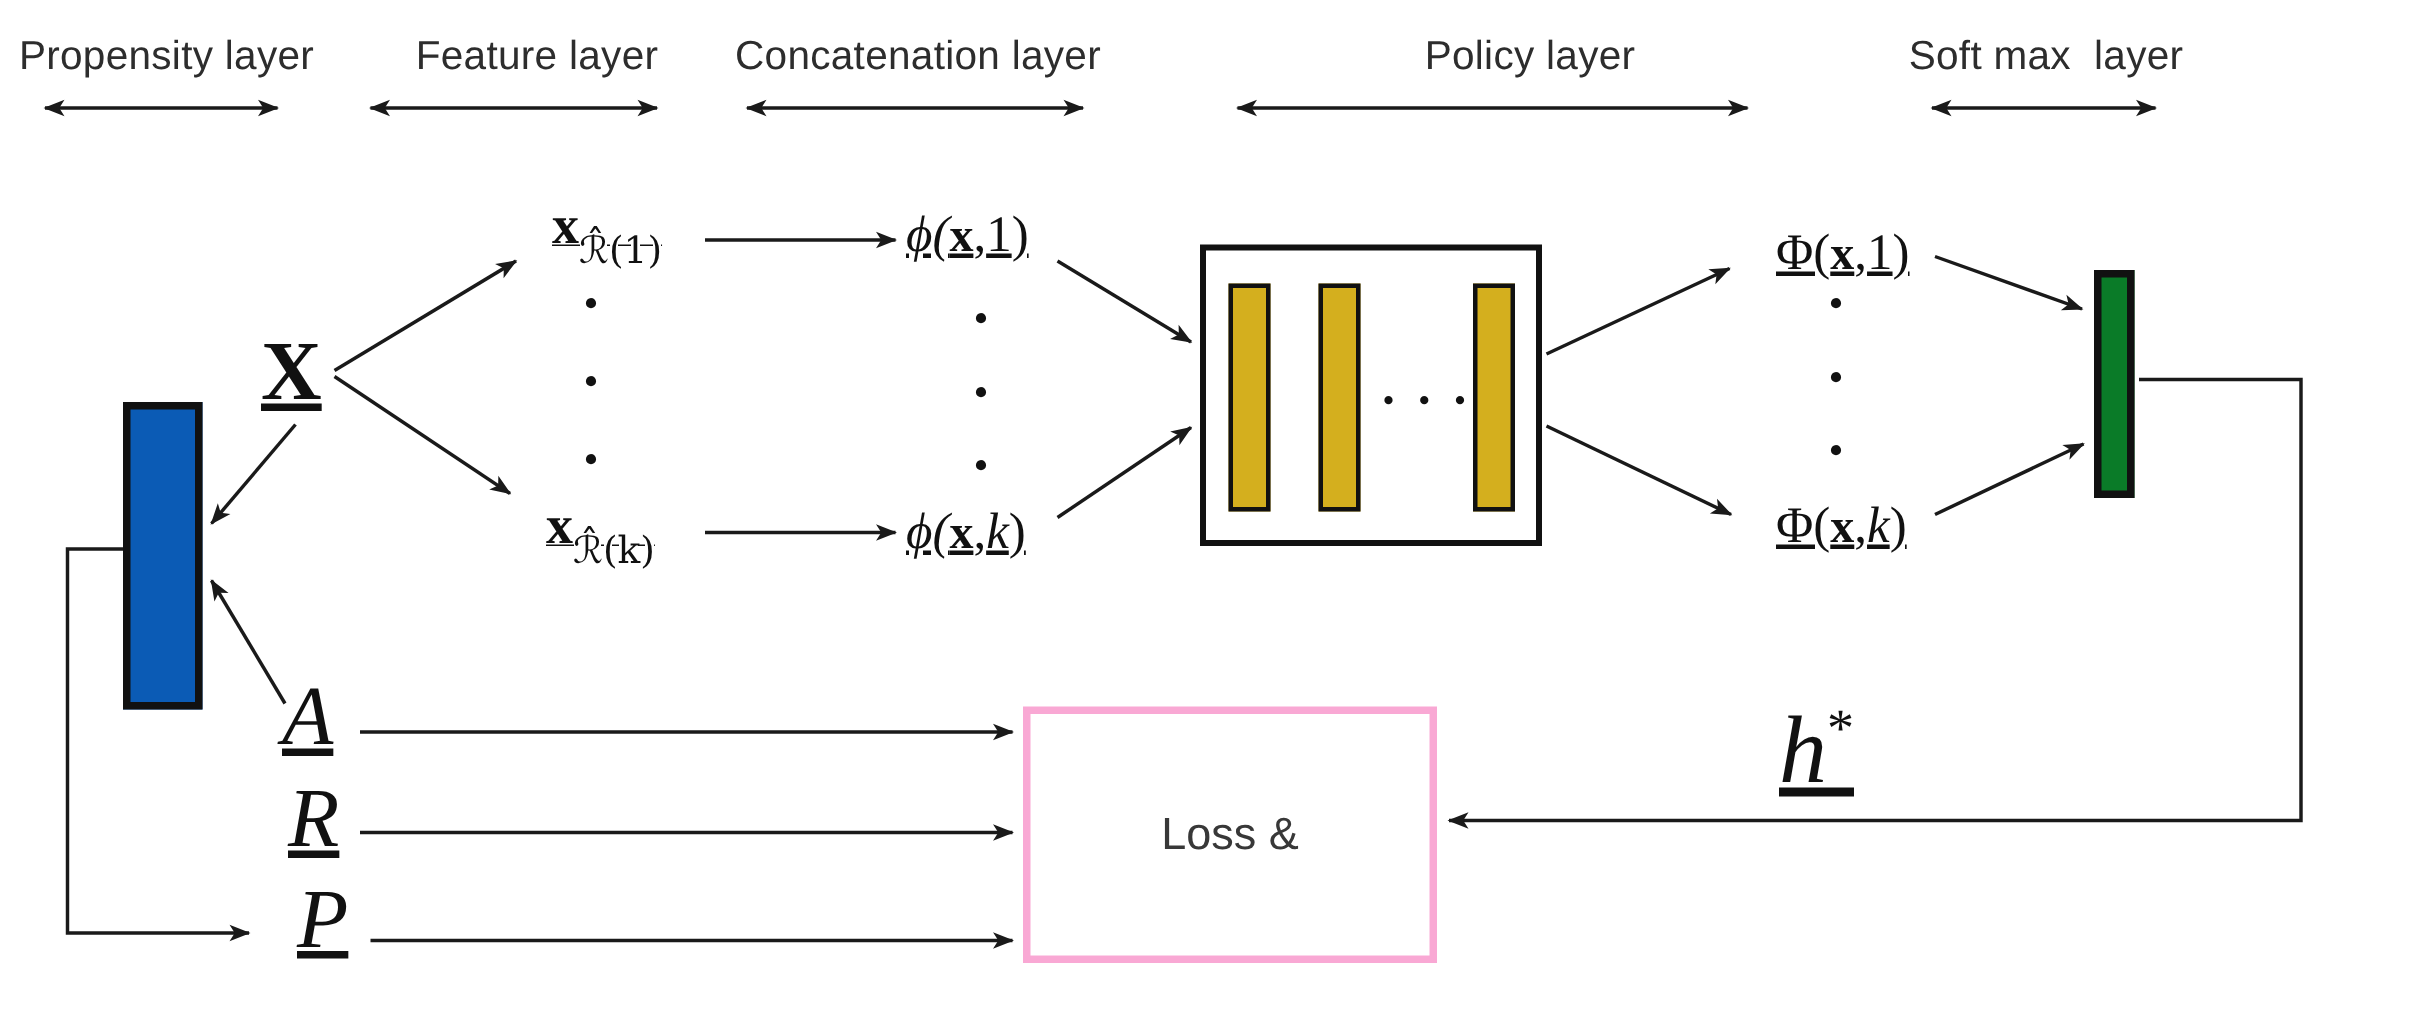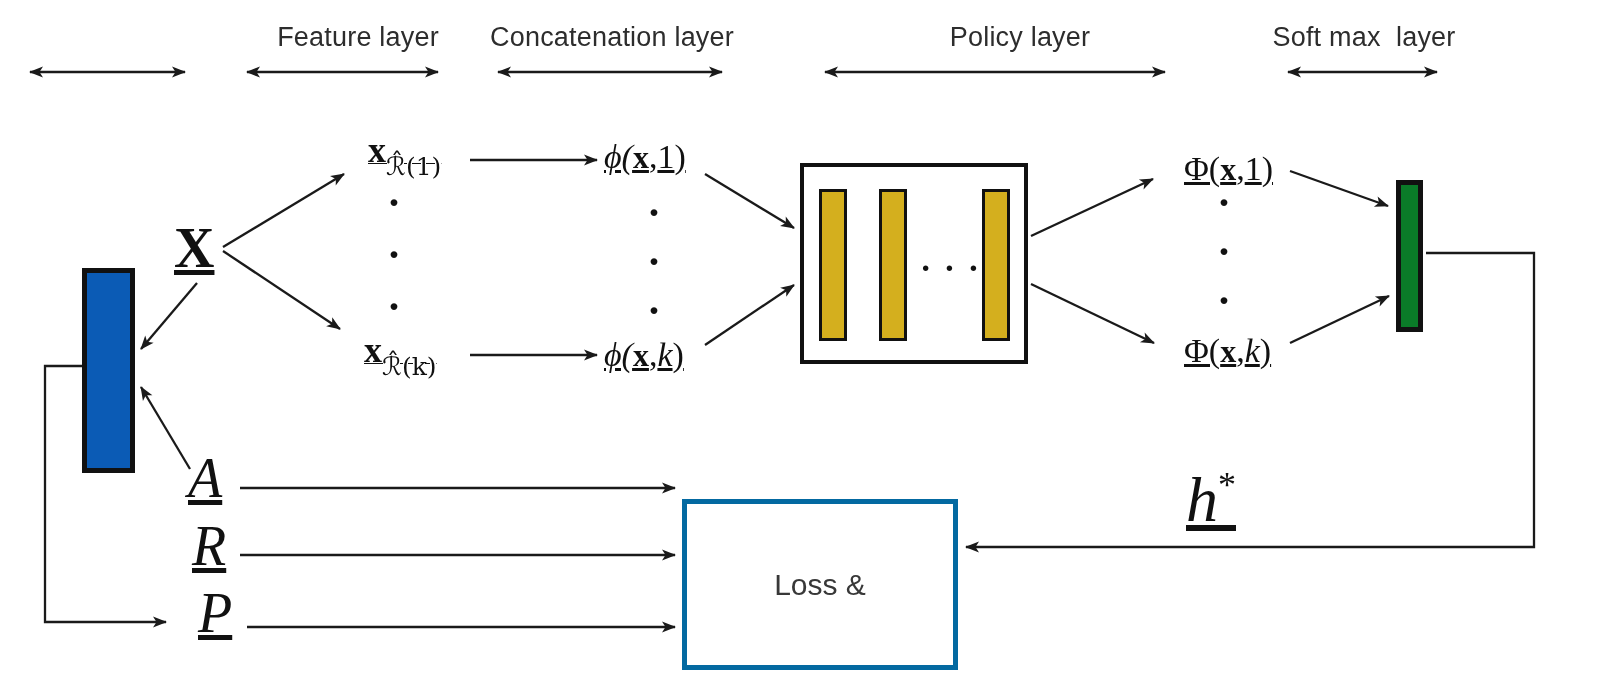--- a/index.html
+++ b/index.html
@@ -9,22 +9,22 @@
   .abs{position:absolute;z-index:2;}
 
   
   .layer-label{position:absolute;top:22px;transform:translateX(-50%);
       font-size:27px;color:#2d2d2d;white-space:pre;z-index:2;letter-spacing:.2px;}
 
   
   .block{position:absolute;z-index:2;border:5px solid #111;box-sizing:border-box;}
   .policy-box{position:absolute;z-index:2;border:4px solid #111;background:#fff;box-sizing:border-box;}
   .policy-bar{position:absolute;border:3px solid #111;box-sizing:border-box;}
-  .loss-box{position:absolute;z-index:2;border:5px solid #0369a1;background:#fff;box-sizing:border-box;
-      display:flex;flex-direction:column;align-items:center;justify-content:center;margin-top:28px;}
+  .loss-box{position:absolute;z-index:2;border:5px solid #f9a8d4;background:#fff;box-sizing:border-box;
+      display:flex;flex-direction:column;align-items:center;justify-content:center;}
   .loss-box .line{font-size:30px;line-height:39px;color:#383838;}
 
   
   .math{font-family:"Liberation Serif","DejaVu Serif",serif;color:#111;white-space:nowrap;line-height:1;text-decoration:underline;}
   .bigX{font-size:56px;font-weight:700;}
   .mbase{font-size:36px;font-weight:700;}
   .msub{font-size:25px;position:relative;top:13px;font-family:"DejaVu Serif","DejaVu Sans",serif;}
   .fn{font-size:34px;text-align:center;}
   .fn .fx{font-weight:700;font-size:32px;}
   .fn.phi .fpre{font-style:italic;}
@@ -79,20 +79,21 @@
       <line x1="240" y1="488" x2="675" y2="488" marker-end="url(#ah)"></line>
       <line x1="240" y1="555" x2="675" y2="555" marker-end="url(#ah)"></line>
       <line x1="247" y1="627" x2="675" y2="627" marker-end="url(#ah)"></line>
 
       <path d="M82 366 H45 V622 H166" marker-end="url(#ah)"></path>
 
       <path d="M1426 253 H1534 V547 H966" marker-end="url(#ah)"></path>
     </g>
   </svg>
 
+  <div class="layer-label" style="left:111px">Propensity layer</div>
   <div class="layer-label" style="left:358px">Feature layer</div>
   <div class="layer-label" style="left:612px">Concatenation layer</div>
   <div class="layer-label" style="left:1020px">Policy layer</div>
   <div class="layer-label" style="left:1364px">Soft max  layer</div>
 
   <div class="block" style="left: 82px; top: 268px; width: 53px; height: 205px; background-color: rgb(11, 91, 181);"></div>
 
   <div class="policy-box" style="left:800px;top:163px;width:228px;height:201px">
     <div class="policy-bar" style="left: 15px; top: 22px; width: 28px; height: 152px; background-color: rgb(212, 175, 30);"></div>
     <div class="policy-bar" style="left: 75px; top: 22px; width: 28px; height: 152px; background-color: rgb(212, 175, 30);"></div>

